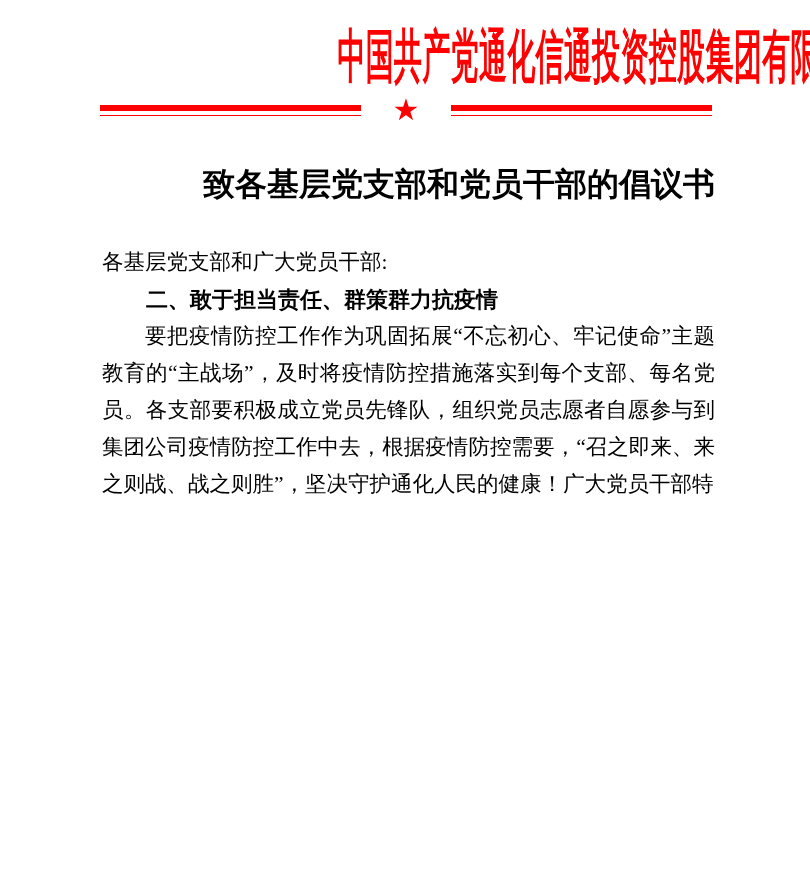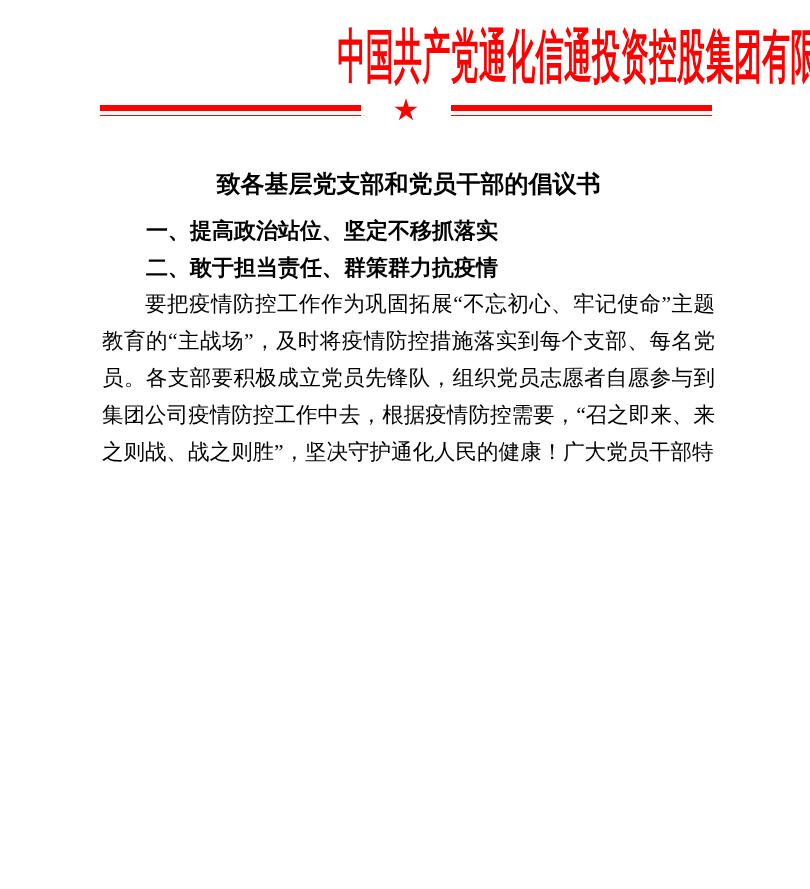--- a/index.html
+++ b/index.html
@@ -45,24 +45,24 @@
     color: #fe0000;
     font-size: 30px;
     line-height: 16px;
     padding: 0 32px;
     flex: 0 0 auto;
   }
 
   
   .doc-body { margin: 46px 95px 0 102px; }
   .doc-title {
-    font-size: 24px;
+    font-size: 32px;
     font-weight: bold;
-    text-align: center;
-    margin: 8px;
+    text-align: right;
+    margin: 0;
     line-height: 40px;
     font-family: "Liberation Serif", "DejaVu Serif", serif;
   }
   .salutation {
     margin: 40px 0 0 0;
     font-size: 21.5px;
     line-height: 37px;
   }
   .para {
     margin: 0;
@@ -99,23 +99,23 @@
       <span class="rule">
         <span class="thick"></span>
         <span class="thin"></span>
       </span>
     </div>
   </header>
 
   <main class="doc-body">
     <h1 class="doc-title">致各基层党支部和党员干部的倡议书</h1>
 
+    <p class="salutation">各基层党支部和广大党员干部:</p>
 
 
-    <h2 class="section-heading">一、提高政治站位、坚定不移抓落实</h2>
 
 
     <h2 class="section-heading">二、敢于担当责任、群策群力抗疫情</h2>
 
     <p class="para">要把疫情防控工作作为巩固拓展“不忘初心、牢记使命”主题教育的“主战场”，及时将疫情防控措施落实到每个支部、每名党员。各支部要积极成立党员先锋队，组织党员志愿者自愿参与到集团公司疫情防控工作中去，根据疫情防控需要，“召之即来、来之则战、战之则胜”，坚决守护通化人民的健康！广大党员干部特</p>
   </main>
 
 </div>
 
 </body></html>

